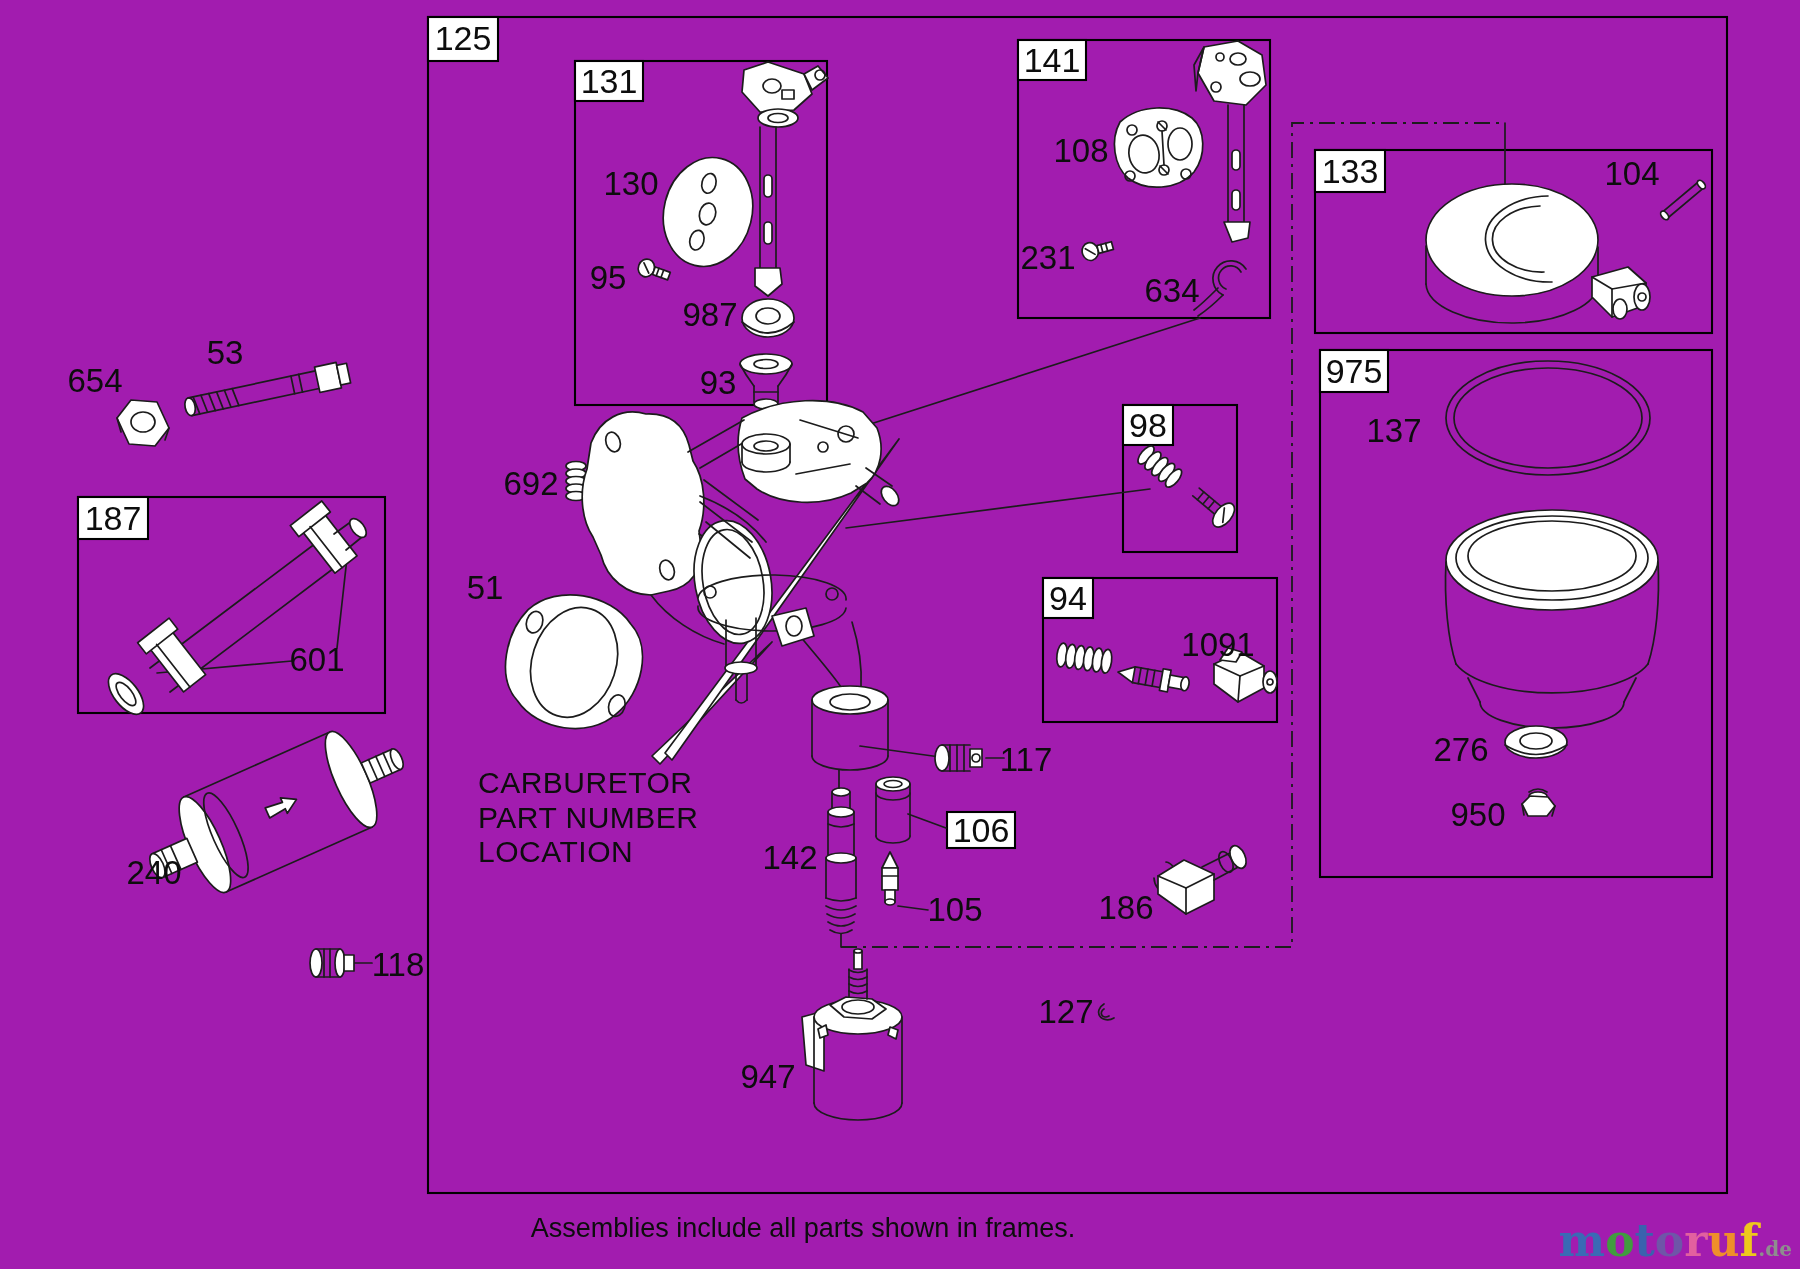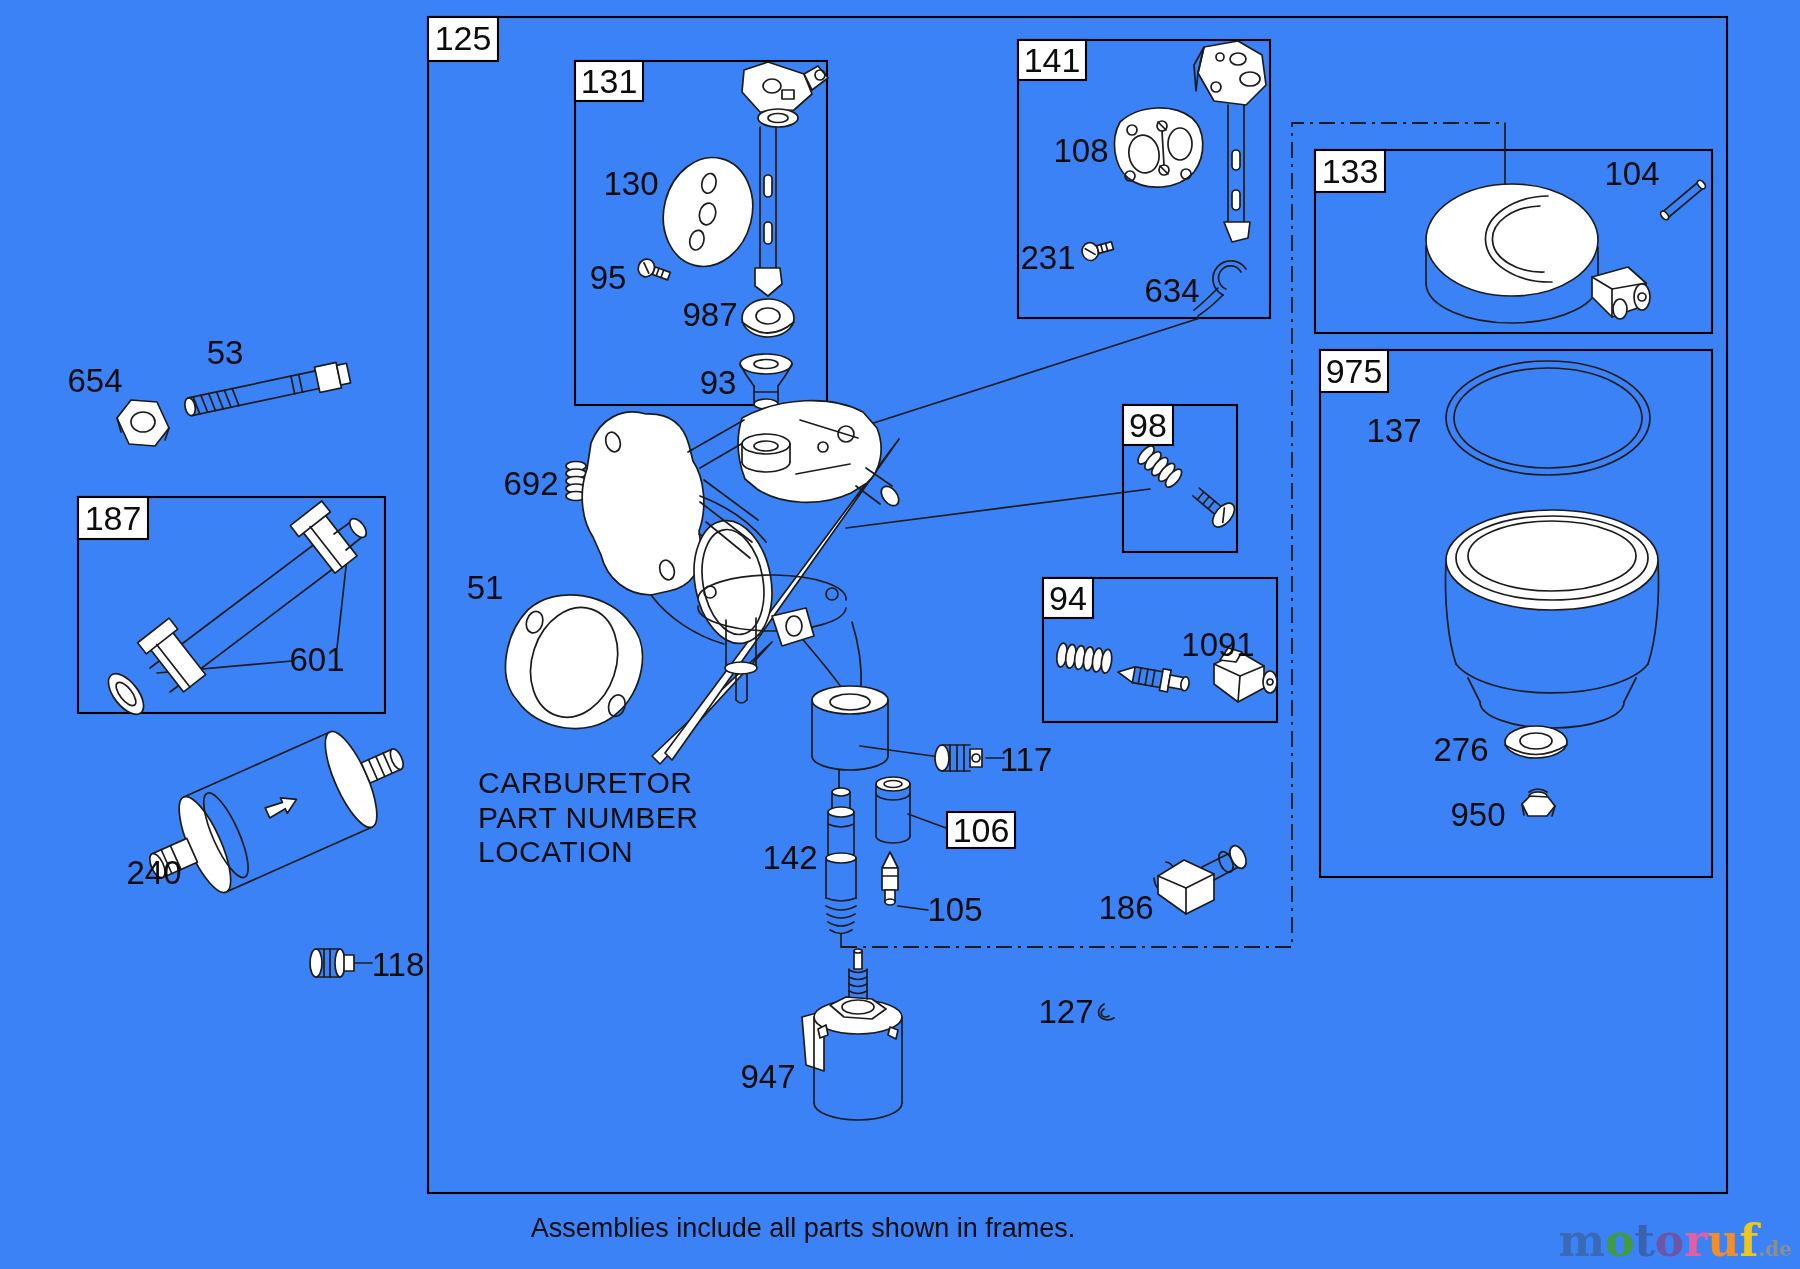--- a/index.html
+++ b/index.html
@@ -1,16 +1,16 @@
 <!DOCTYPE html>
 <html><head>
 <meta charset="utf-8">
 <style>
   html,body{margin:0;padding:0;background:#fff;}
-  .stage{position:relative;width:1800px;height:1269px;background:#3b82f6;overflow:hidden;
+  .stage{position:relative;width:1800px;height:1269px;background:#a21caf;overflow:hidden;
          font-family:"Liberation Sans",sans-serif;}
   svg{position:absolute;left:0;top:0;}
   .ln{fill:none;stroke:#1c1c1c;stroke-width:1.7;stroke-linecap:round;stroke-linejoin:round;}
   .fw{fill:#ffffff;stroke:#1c1c1c;stroke-width:1.7;stroke-linejoin:round;}
   .frame{fill:none;stroke:#000;stroke-width:2.1;}
   .lblbox{fill:#fff;stroke:#000;stroke-width:2.1;}
   .dashdot{fill:none;stroke:#1c1c1c;stroke-width:1.8;stroke-dasharray:16 6 3 6;}
   .num{font-family:"Liberation Sans",sans-serif;font-size:33px;fill:#0d0d0d;}
   .fnum{font-family:"Liberation Sans",sans-serif;font-size:34px;fill:#0d0d0d;}
   .notetxt{font-family:"Liberation Sans",sans-serif;font-size:30px;fill:#0d0d0d;letter-spacing:.5px;}

